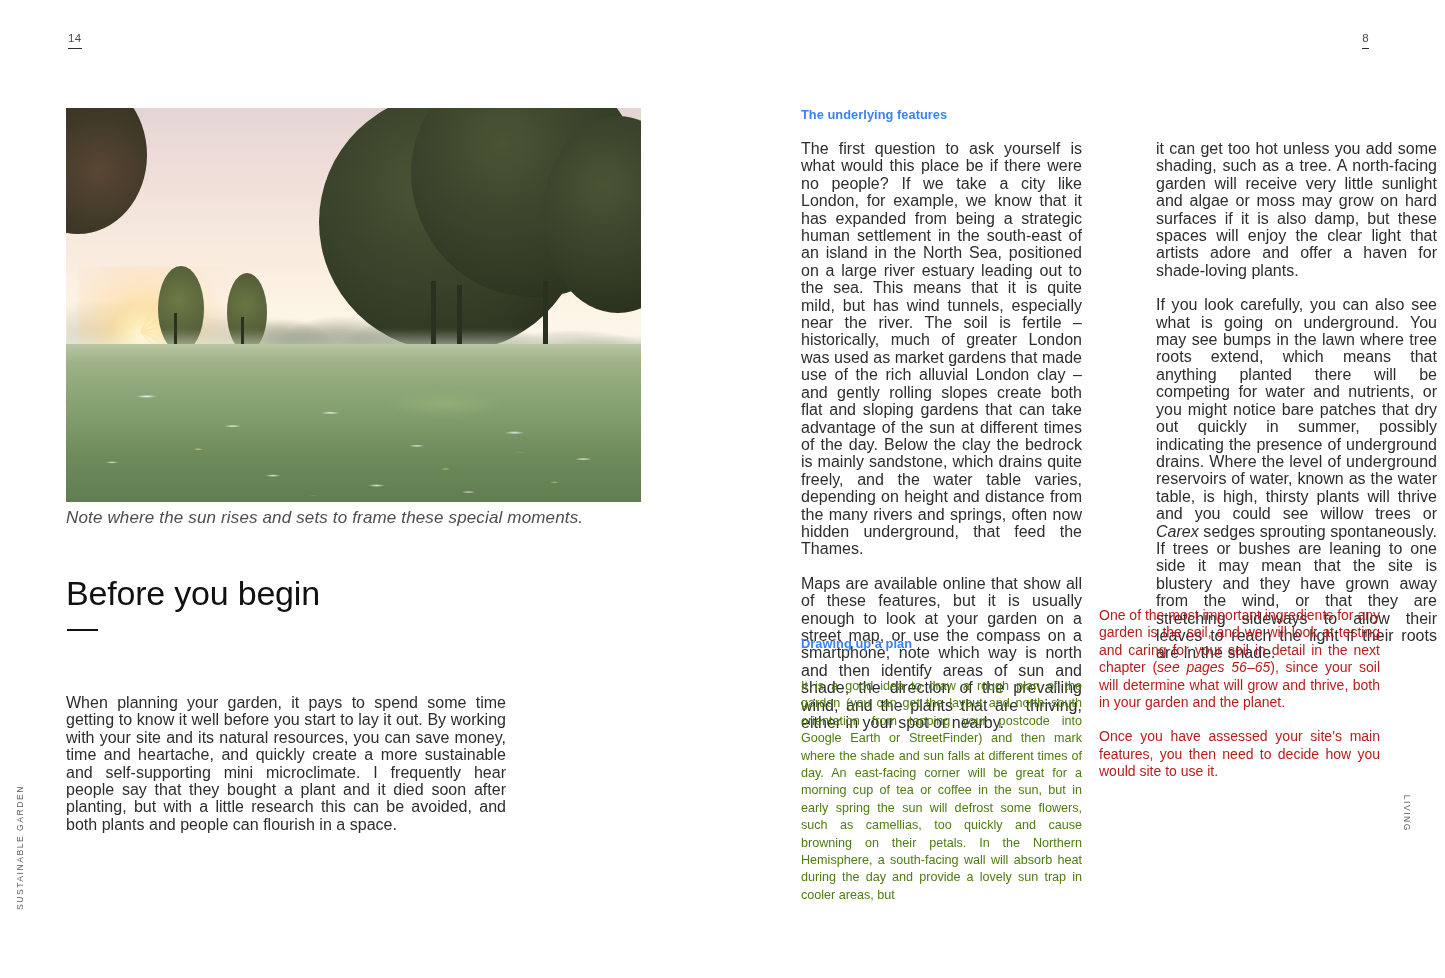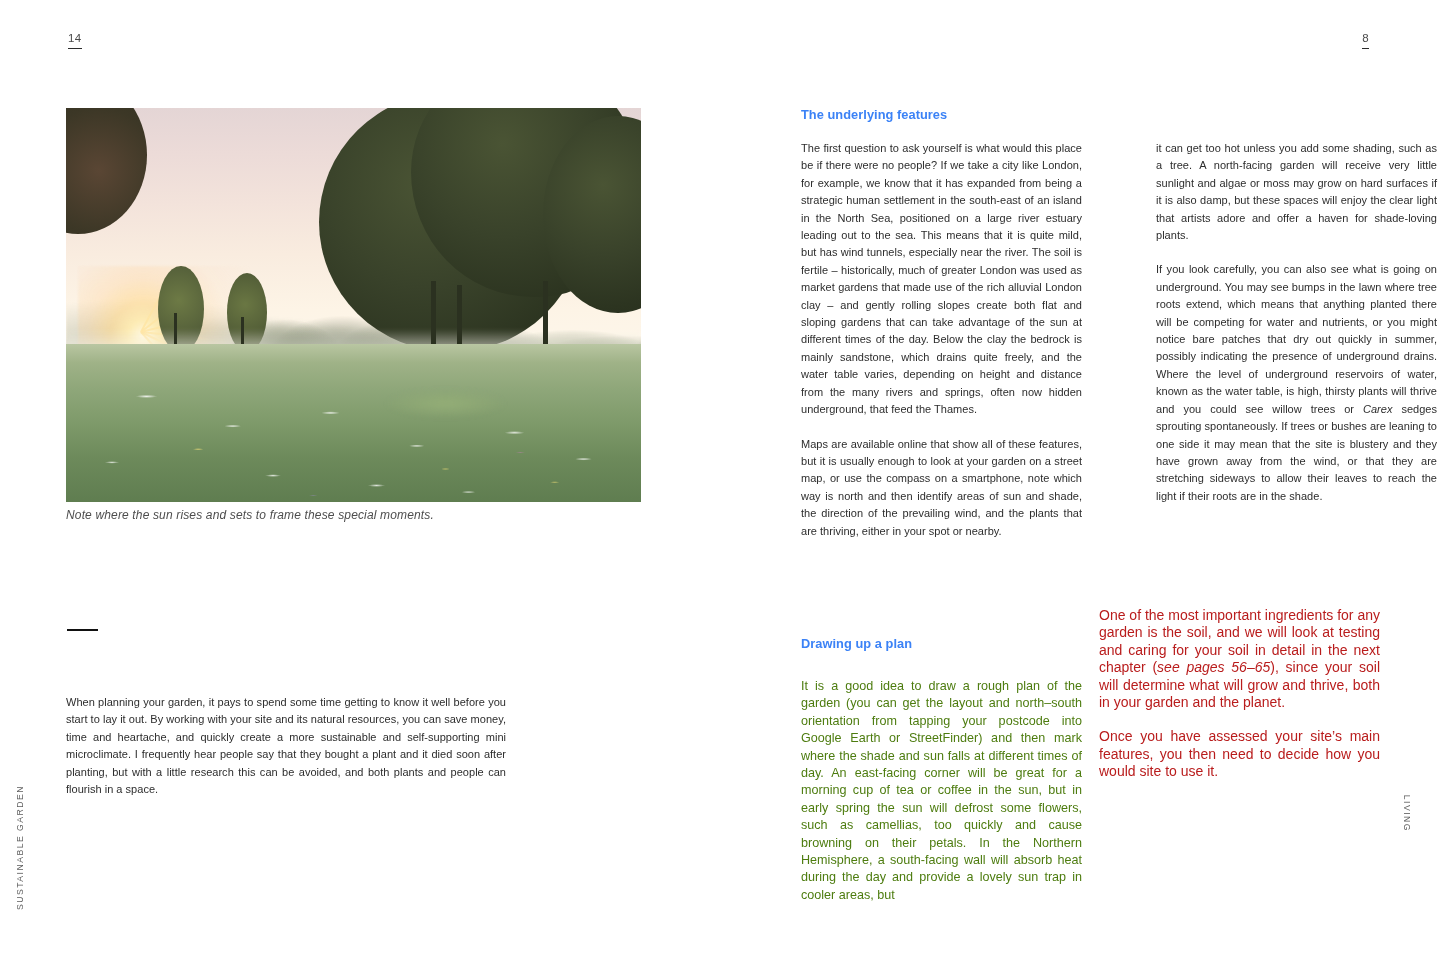--- a/index.html
+++ b/index.html
@@ -190,21 +190,21 @@
     background: radial-gradient(ellipse 50% 50% at 50% 50%, #93ad76 0%, rgba(147,173,118,0) 75%);
     filter: blur(2px);
   }
 
   
   .caption {
     position: absolute;
     left: 66px;
     top: 508px;
     width: 560px;
-    font-size: 12px;
+    font-size: 17px;
     font-style: italic;
     color: #4d4d4d;
     letter-spacing: 0.15px;
   }
 
   
   .chapter-title {
     position: absolute;
     left: 66px;
     top: 575px;
@@ -220,21 +220,21 @@
     top: 629px;
     width: 31px;
     height: 2.4px;
     background: #111111;
   }
 
   
   .col {
     position: absolute;
     text-align: justify;
-    font-size: 11px;
+    font-size: 16px;
     line-height: 17.4px;
     color: #2d2d2d;
     letter-spacing: 0.02px;
   }
   .col p { margin: 0 0 17px 0; }
   .col p:last-child { margin-bottom: 0; }
   .col i { font-style: italic; }
 
   .col-intro { left: 66px;   top: 694px; width: 440px; }
   .col-2     { left: 801px;  top: 140px; width: 281px; }
@@ -328,20 +328,21 @@
       <div class="trunk k4"></div>
       <div class="trunk k5"></div>
       <div class="meadow"></div>
       <div class="meadow-path"></div>
       <div class="meadow-tex"></div>
     </div>
   </div>
 
   <div class="caption">Note where the sun rises and sets to frame these special moments.</div>
 
+  <h1 class="chapter-title">Before you begin</h1>
   <div class="title-rule"></div>
 
   <div class="col col-intro">
     <p>When planning your garden, it pays to spend some time getting to know it well before you start to lay it out. By working with your site and its natural resources, you can save money, time and heartache, and quickly create a more sustainable and self-supporting mini microclimate. I frequently hear people say that they bought a plant and it died soon after planting, but with a little research this can be avoided, and both plants and people can flourish in a space.</p>
   </div>
 
   <div class="head-2">
     <h3 class="sub">The underlying features</h3>
   </div>
 

